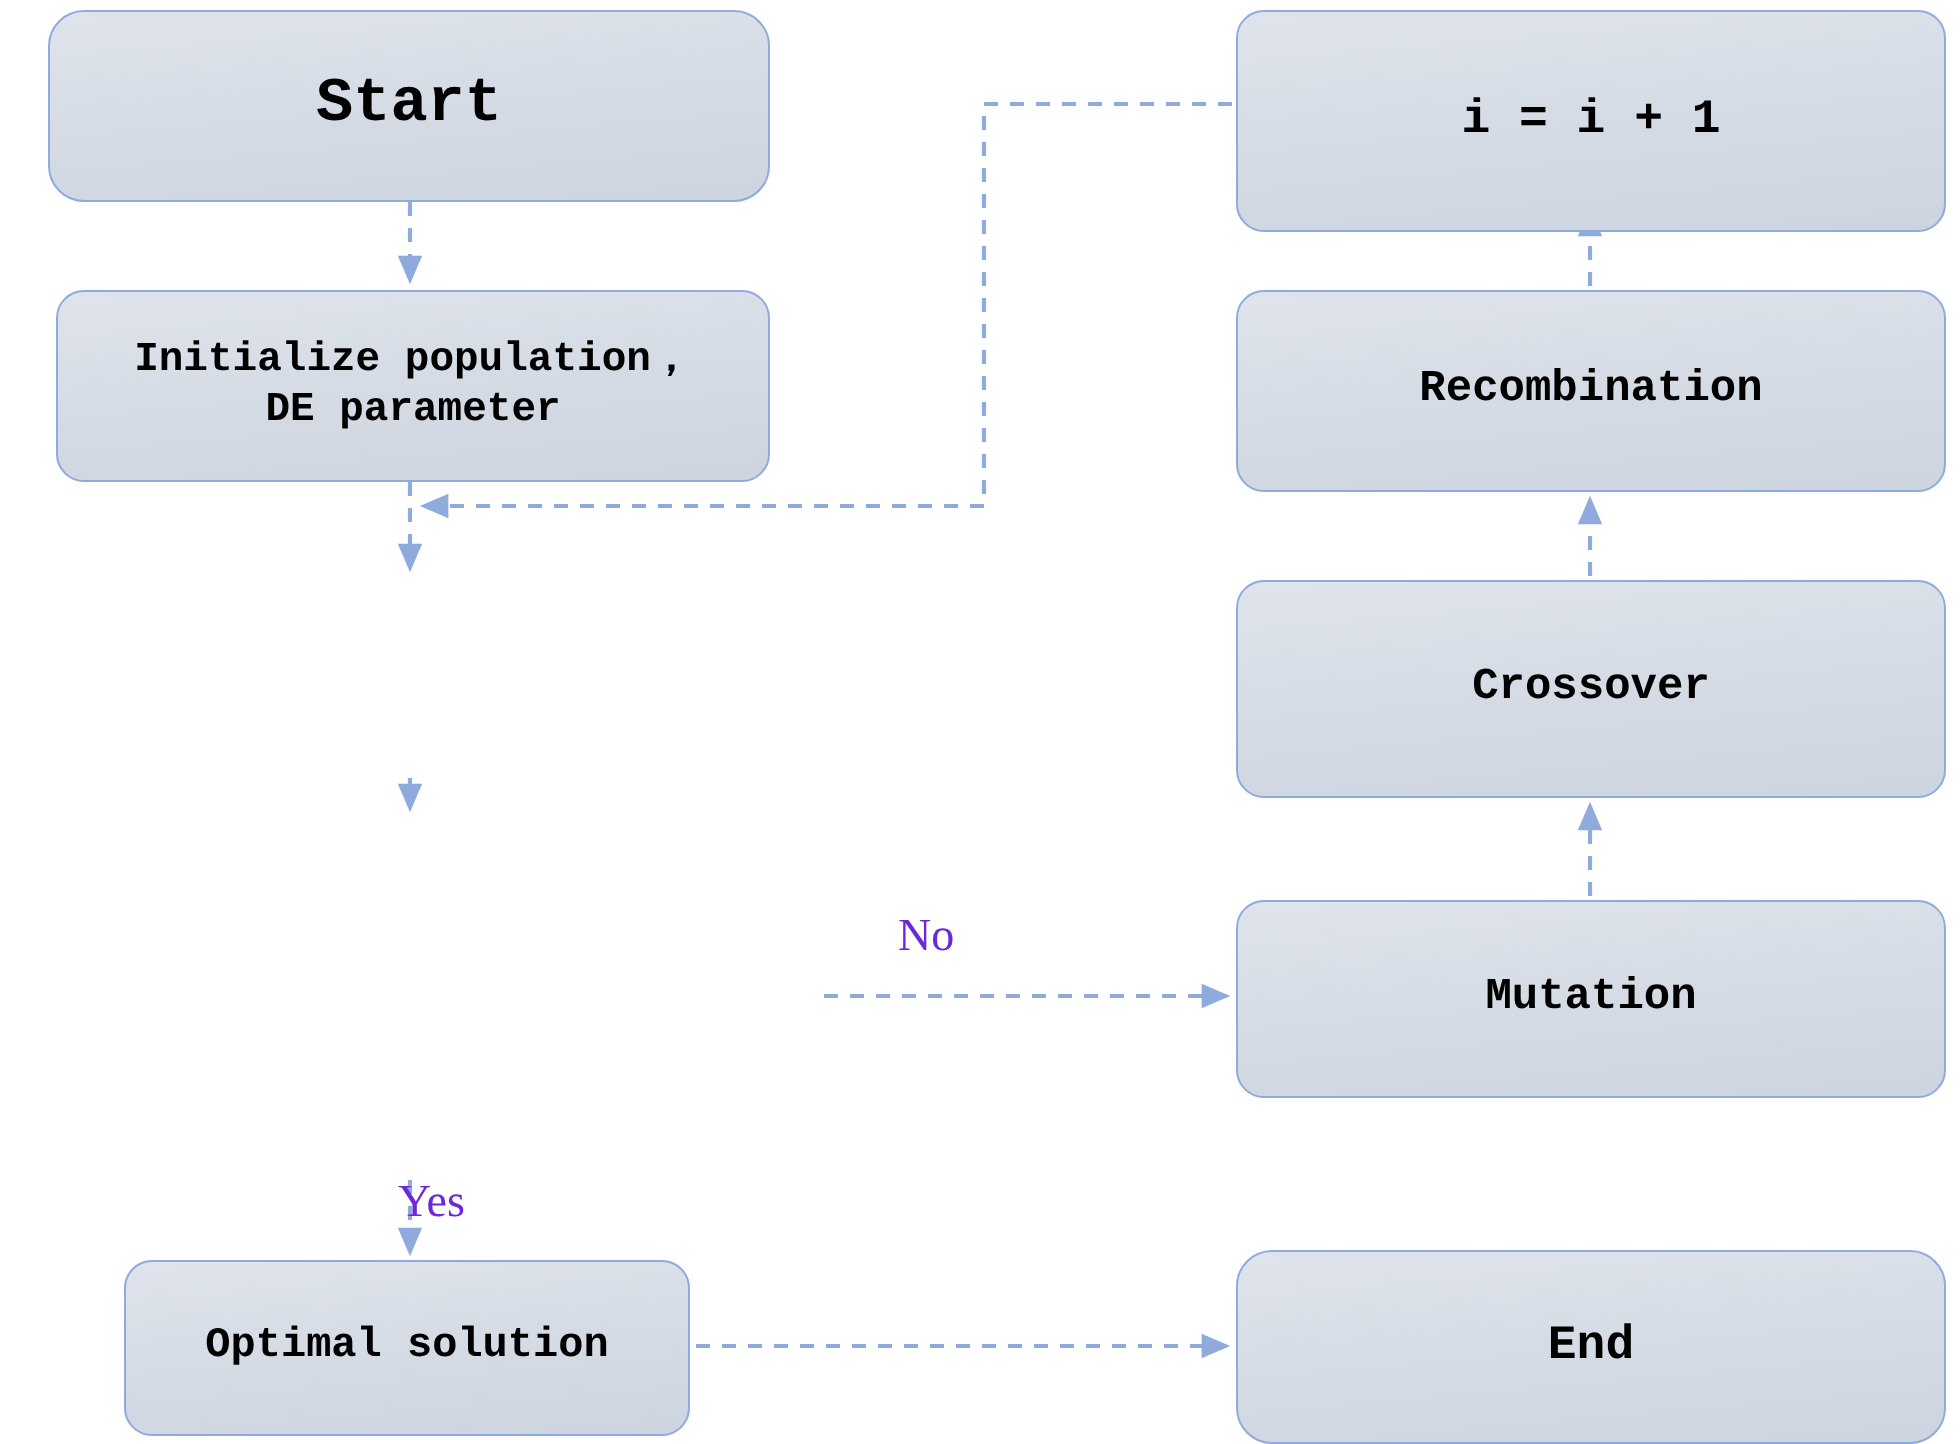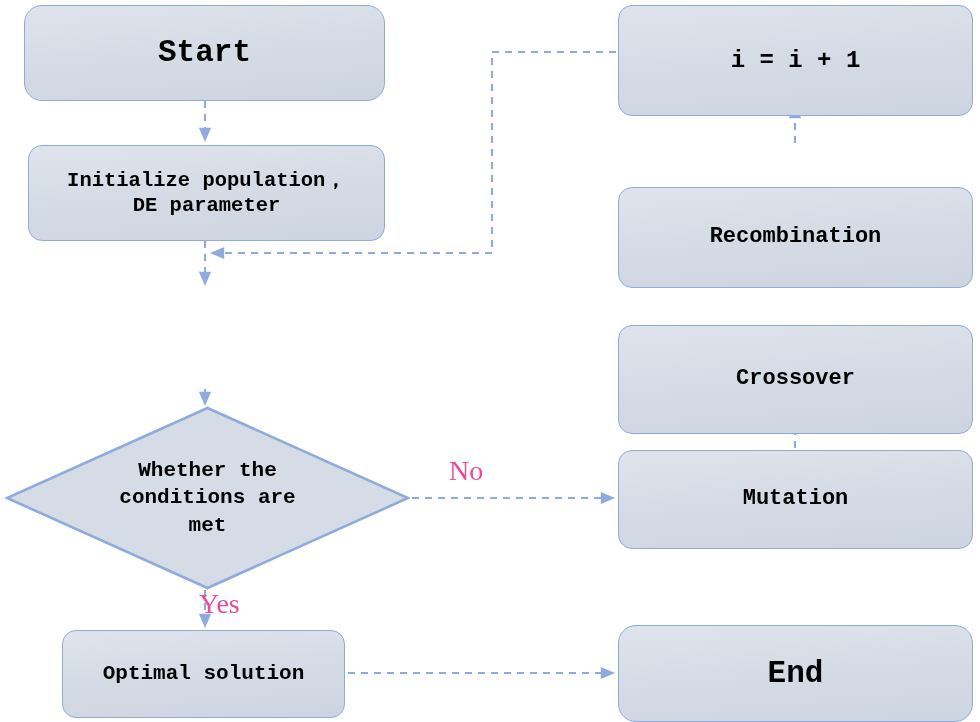--- a/index.html
+++ b/index.html
@@ -73,30 +73,30 @@
   }
 
   
   #node-start       { left: 24px;  top: 5px;   width: 361px; height: 96px;  font-size: 31px; }
   #node-init        { left: 28px;  top: 145px; width: 357px; height: 96px;  font-size: 20.5px; }
   #node-fitness     { left: 24px;  top: 287px; width: 361px; height: 102px; font-size: 21px; }
   #node-decision    { left: 5px;   top: 406px; width: 405px; height: 184px; }
   #node-optimal     { left: 62px;  top: 630px; width: 283px; height: 88px;  font-size: 21px; align-items: center; }
 
   #node-increment   { left: 618px; top: 5px;   width: 355px; height: 111px;  font-size: 24px; }
-  #node-recomb      { left: 618px; top: 145px; width: 355px; height: 101px; font-size: 22px; margin-top: 42px; }
-  #node-crossover   { left: 618px; top: 290px; width: 355px; height: 109px; font-size: 22px; margin-top: 35px; }
+  #node-recomb      { left: 618px; top: 145px; width: 355px; height: 101px; font-size: 22px; }
+  #node-crossover   { left: 618px; top: 290px; width: 355px; height: 109px; font-size: 22px; }
   #node-mutation    { left: 618px; top: 450px; width: 355px; height: 99px;  font-size: 22px; }
-  #node-end         { left: 618px; top: 625px; width: 355px; height: 97px;  font-size: 31px; }
+  #node-end         { left: 618px; top: 625px; width: 355px; height: 97px;  font-size: 24px; }
 
   .edge-label {
     position: absolute;
-    color: #ec4899;
+    color: #6d28d9;
     font-weight: normal;
-    font-size: 28px;
+    font-size: 23px;
     z-index: 3;
     white-space: nowrap;
   }
   #label-no  { left: 449px; top: 455px; }
   #label-yes { left: 199px; top: 588px; }
 </style>
 </head>
 <body>
 
 <div id="canvas">
@@ -135,28 +135,20 @@
   <div class="node terminal" id="node-start">
     <span class="lbl">Start</span>
   </div>
 
   <div class="node proc" id="node-init">
     <span class="lbl">Initialize population，
 DE parameter</span>
   </div>
 
 
-  <div class="node decision" id="node-decision">
-    <svg class="decision-shape" viewBox="0 0 405 184" preserveAspectRatio="none" xmlns="http://www.w3.org/2000/svg">
-      <polygon points="202.5,2 403,92 202.5,182 2,92" fill="#d6dce5" stroke="#8faadc" stroke-width="2.6"></polygon>
-    </svg>
-    <span class="lbl">Whether the
-conditions are
-met</span>
-  </div>
 
   <div class="node proc" id="node-optimal">
     <span class="lbl">Optimal solution</span>
   </div>
 
   <div class="node proc" id="node-increment">
     <span class="lbl">i = i + 1</span>
   </div>
 
   <div class="node proc" id="node-recomb">

